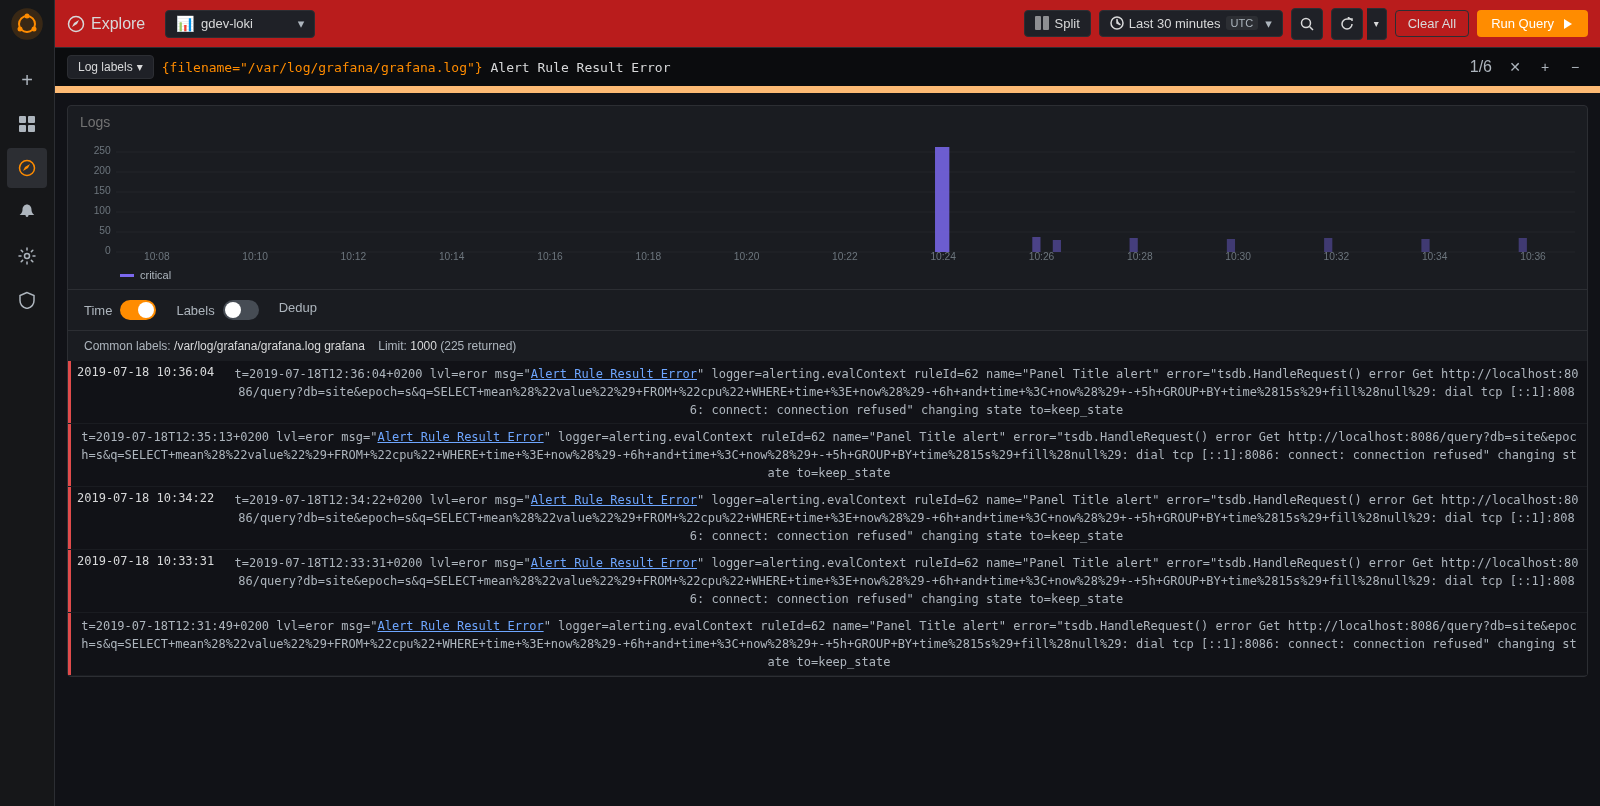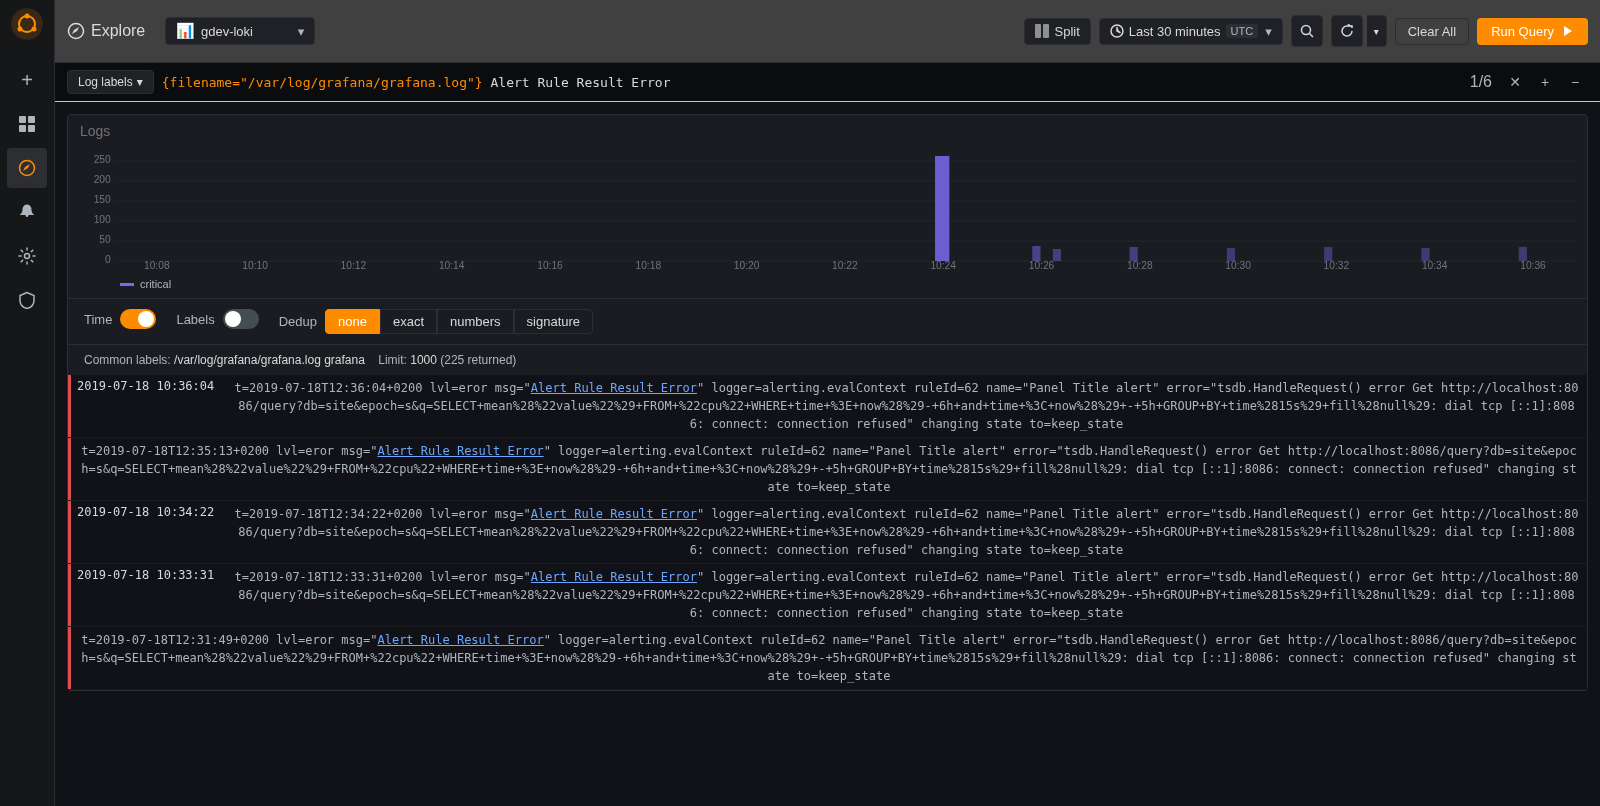--- a/index.html
+++ b/index.html
@@ -47,22 +47,22 @@
     
     .main {
       flex: 1;
       display: flex;
       flex-direction: column;
       overflow: hidden;
     }
 
     
     .topbar {
-      height: 63px;
-      background: #404040;
+      height: 48px;
+      background: #b91c1c;
       border-bottom: 1px solid #2c2e33;
       display: flex;
       align-items: center;
       padding: 16px 12px;
       gap: 8px;
       flex-shrink: 0;
     }
     .topbar-title {
       display: flex;
       align-items: center;
@@ -136,21 +136,21 @@
       font-size: 13px;
       font-weight: 500;
       display: flex;
       align-items: center;
       gap: 6px;
     }
 
     
     .query-bar {
       background: #0b0c0e;
-      border-bottom: 1px solid #fdba74;
+      border-bottom: 7px solid #fdba74;
       padding: 6px 12px;
       display: flex;
       align-items: center;
       gap: 8px;
       flex-shrink: 0;
     }
     .log-labels-btn {
       background: #1f2127;
       border: 1px solid #2c2e33;
       border-radius: 4px;
@@ -550,26 +550,20 @@
         <div class="control-group">
           <span class="control-label">Labels</span>
           <div class="toggle">
             <div class="toggle-track off">
               <div class="toggle-thumb"></div>
             </div>
           </div>
         </div>
         <div class="control-group">
           <span class="dedup-label">Dedup</span>
-          <div class="dedup-btns">
-            <button class="dedup-btn active">none</button>
-            <button class="dedup-btn">exact</button>
-            <button class="dedup-btn">numbers</button>
-            <button class="dedup-btn">signature</button>
-          </div>
         </div>
       </div>
 
       <div class="meta-line">
         <span>Common labels:</span>
         <span class="meta-val">/var/log/grafana/grafana.log grafana</span>
         &nbsp;&nbsp;
         <span>Limit:</span>
         <span class="meta-val">1000</span>
         <span>(225 returned)</span>

